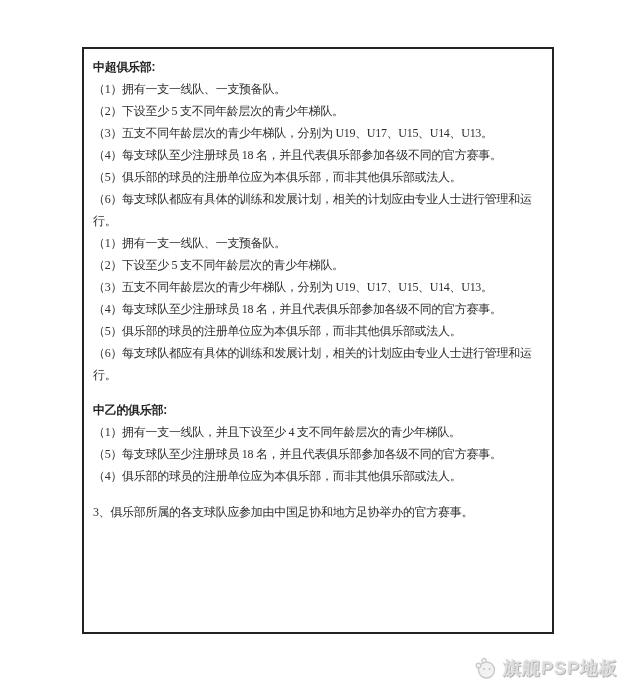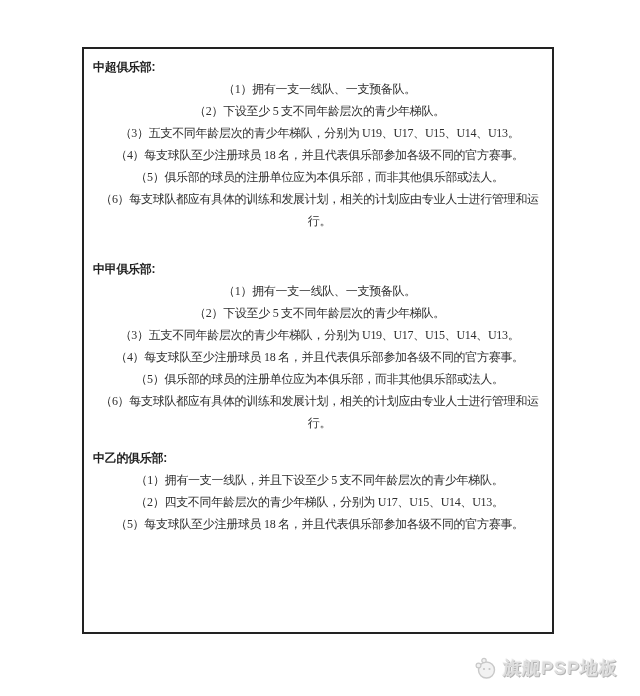--- a/index.html
+++ b/index.html
@@ -12,21 +12,21 @@
     border:2px solid #222222;box-sizing:border-box;
     padding:7px 6px 16px 7px;background:#ffffff;
     color:#2e2e2e;font-size:12px;letter-spacing:-0.3px;line-height:22px;
   }
   .section-title{
     font-family:"Liberation Sans","DejaVu Sans",sans-serif;
     font-weight:700;color:#1f1f1f;margin:0;padding-left:2px;
   }
   .sec-gap-large{margin-top:26px;}
   .sec-gap-small{margin-top:13px;}
-  .item{margin:0;padding-left:2px;text-align:center;}
+  .item{margin:0;padding-left:2px;text-align:left;}
   .footer-note{margin:14px 0 0 0;padding-left:2px;}
   .watermark{
     position:absolute;right:22px;top:656px;display:flex;align-items:center;gap:6px;
   }
   .wm-icon{display:inline-block;width:24px;height:24px;}
   .wm-text{
     font-family:"Liberation Sans","DejaVu Sans",sans-serif;
     font-weight:700;font-size:18px;letter-spacing:1px;color:#dedede;
     text-shadow:1px 1px 0 #b3b3b3,-1px -1px 0 #f7f7f7;
     transform:skewX(-4deg);
@@ -43,36 +43,36 @@
       <p class="section-title">中超俱乐部:</p>
       <p class="item">（1）拥有一支一线队、一支预备队。</p>
       <p class="item">（2）下设至少 5 支不同年龄层次的青少年梯队。</p>
       <p class="item">（3）五支不同年龄层次的青少年梯队，分别为 U19、U17、U15、U14、U13。</p>
       <p class="item">（4）每支球队至少注册球员 18 名，并且代表俱乐部参加各级不同的官方赛事。</p>
       <p class="item">（5）俱乐部的球员的注册单位应为本俱乐部，而非其他俱乐部或法人。</p>
       <p class="item">（6）每支球队都应有具体的训练和发展计划，相关的计划应由专业人士进行管理和运行。</p>
     </div>
 
     <div>
-      <p class="section-title sec-gap-large">中甲俱乐部:</p>
       <p class="item">（1）拥有一支一线队、一支预备队。</p>
       <p class="item">（2）下设至少 5 支不同年龄层次的青少年梯队。</p>
       <p class="item">（3）五支不同年龄层次的青少年梯队，分别为 U19、U17、U15、U14、U13。</p>
       <p class="item">（4）每支球队至少注册球员 18 名，并且代表俱乐部参加各级不同的官方赛事。</p>
       <p class="item">（5）俱乐部的球员的注册单位应为本俱乐部，而非其他俱乐部或法人。</p>
       <p class="item">（6）每支球队都应有具体的训练和发展计划，相关的计划应由专业人士进行管理和运行。</p>
     </div>
 
     <div>
       <p class="section-title sec-gap-small">中乙的俱乐部:</p>
-      <p class="item">（1）拥有一支一线队，并且下设至少 5 支不同年龄层次的青少年梯队。</p>
-      <p class="item">（2）四支不同年龄层次的青少年梯队，分别为 U17、U15、U14、U13。</p>
+      <p class="item">（1）拥有一支一线队，并且下设至少 4 支不同年龄层次的青少年梯队。</p>
       <p class="item">（5）每支球队至少注册球员 18 名，并且代表俱乐部参加各级不同的官方赛事。</p>
+      <p class="item">（4）俱乐部的球员的注册单位应为本俱乐部，而非其他俱乐部或法人。</p>
     </div>
 
+    <p class="footer-note">3、俱乐部所属的各支球队应参加由中国足协和地方足协举办的官方赛事。</p>
 
   </div>
 
   <div class="watermark">
     <span class="wm-icon">
       <svg viewBox="0 0 24 24" width="24" height="24" aria-hidden="true">
         <circle cx="13.5" cy="14" r="8" fill="#f2f2f2" stroke="#c9c9c9" stroke-width="1.4"></circle>
         <circle cx="5.5" cy="9.5" r="2.4" fill="#f2f2f2" stroke="#c9c9c9" stroke-width="1.2"></circle>
         <circle cx="11" cy="4.5" r="2.2" fill="#f2f2f2" stroke="#c9c9c9" stroke-width="1.2"></circle>
         <circle cx="11" cy="13" r="1.1" fill="#c4c4c4"></circle>

